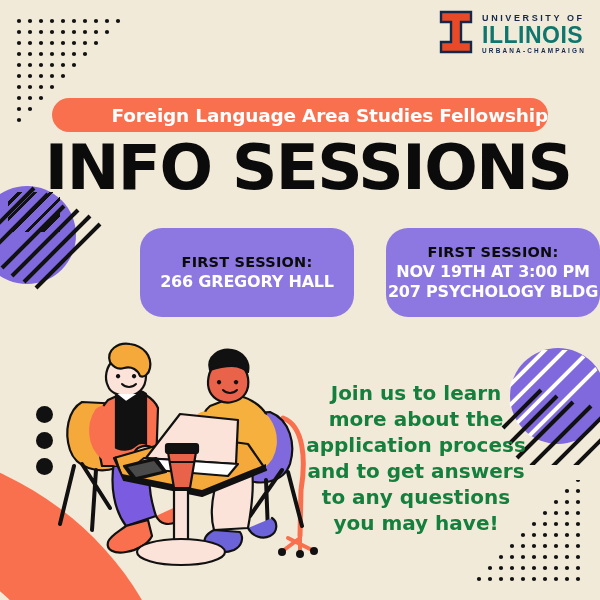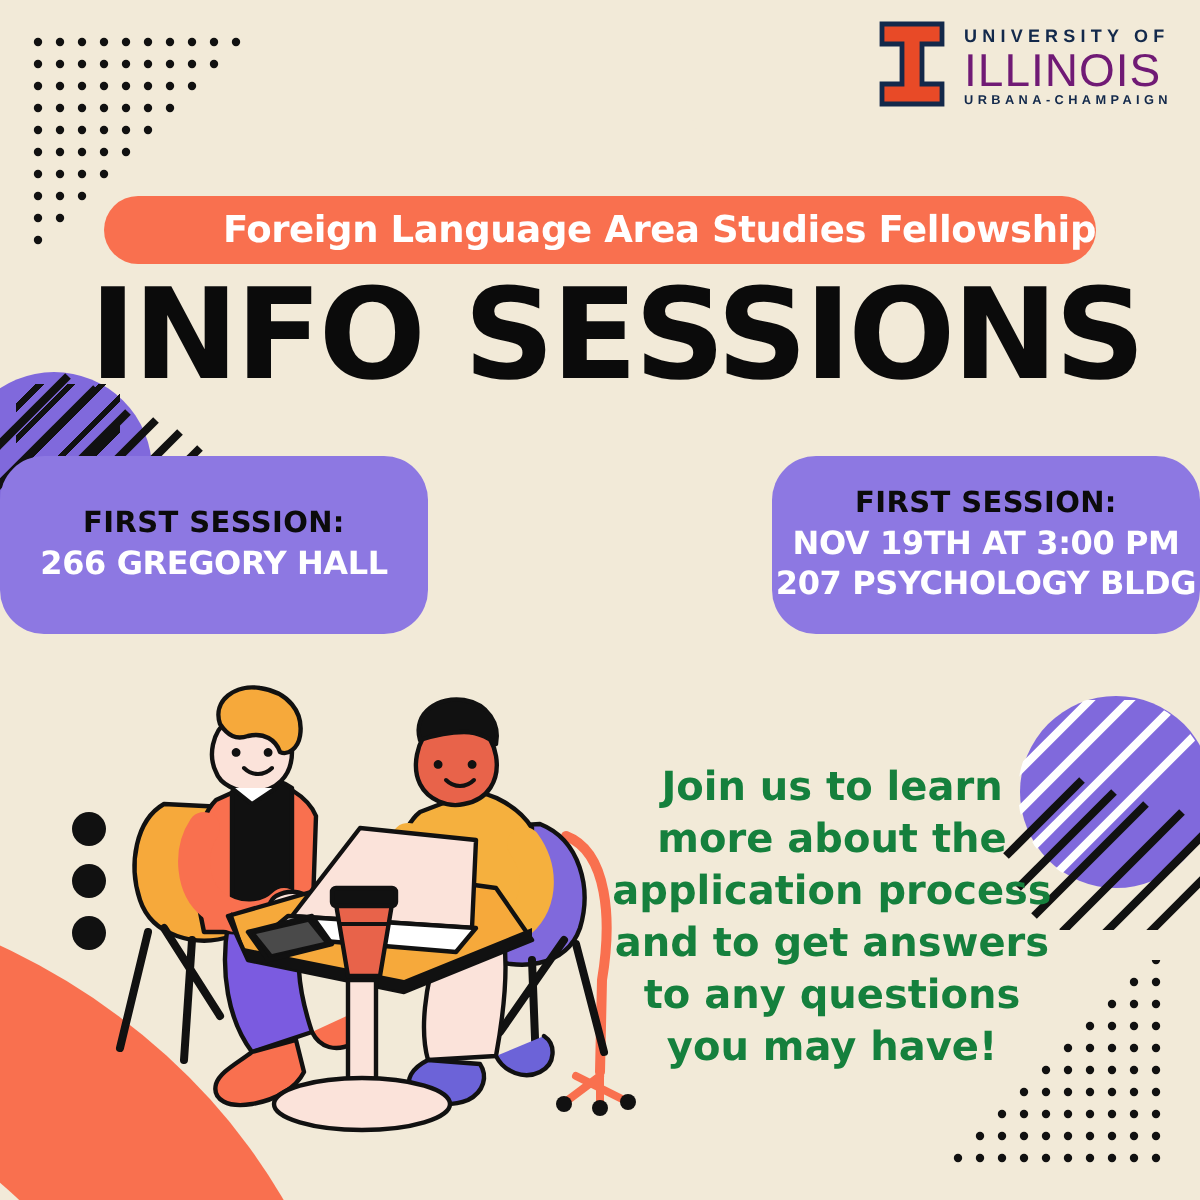--- a/index.html
+++ b/index.html
@@ -85,21 +85,21 @@
   .i-mark{
     width:34px;height:44px;
     position:relative;
     flex:0 0 auto;
   }
   .logo-text{line-height:1;}
   .logo-univ{
     font-size:9px;letter-spacing:2.6px;color:#13294B;font-weight:700;
   }
   .logo-ill{
-    font-size:23px;letter-spacing:.5px;color:#701a75;font-weight:400;
+    font-size:23px;letter-spacing:.5px;color:#0f766e;font-weight:700;
     margin:1px 0 1px;
   }
   .logo-sub{
     font-size:6.4px;letter-spacing:2.2px;color:#13294B;font-weight:700;
   }
 
   
   .flas{
     position:absolute;top:20px;left:0;right:0;
     text-align:center;
@@ -120,21 +120,21 @@
     position:absolute;top:131px;left:16px;right:0;
     text-align:center;
     font-size:63px;font-weight:800;letter-spacing:-1.5px;
     color:#0B0B0B;
     font-family:"DejaVu Sans", sans-serif;
   }
 
   
   .cards{
     position:absolute;top:228px;left:0;width:600px;
-    display:flex;justify-content:space-between;gap:32px;
+    display:flex;justify-content:flex-end;gap:32px;
   }
   .card{
     width:214px;height:89px;
     background:#8D78E2;
     border-radius:22px;
     display:flex;flex-direction:column;align-items:center;justify-content:center;
     font-family:"DejaVu Sans", sans-serif;
   }
   .card .hd{
     color:#0B0B0B;font-size:14.5px;font-weight:800;letter-spacing:.2px;

